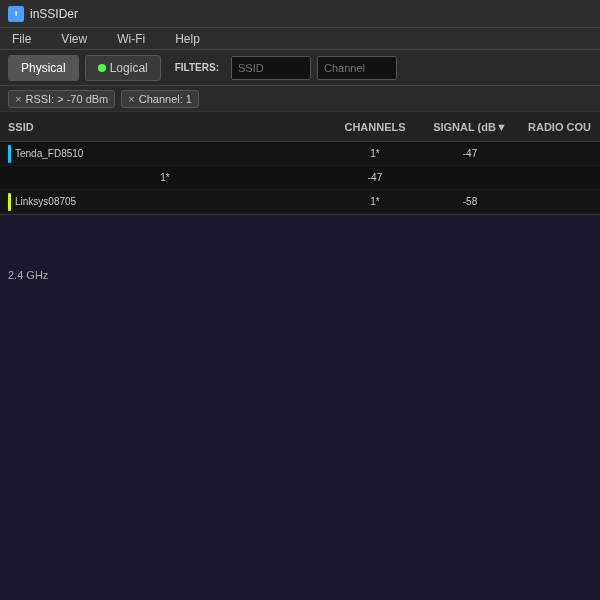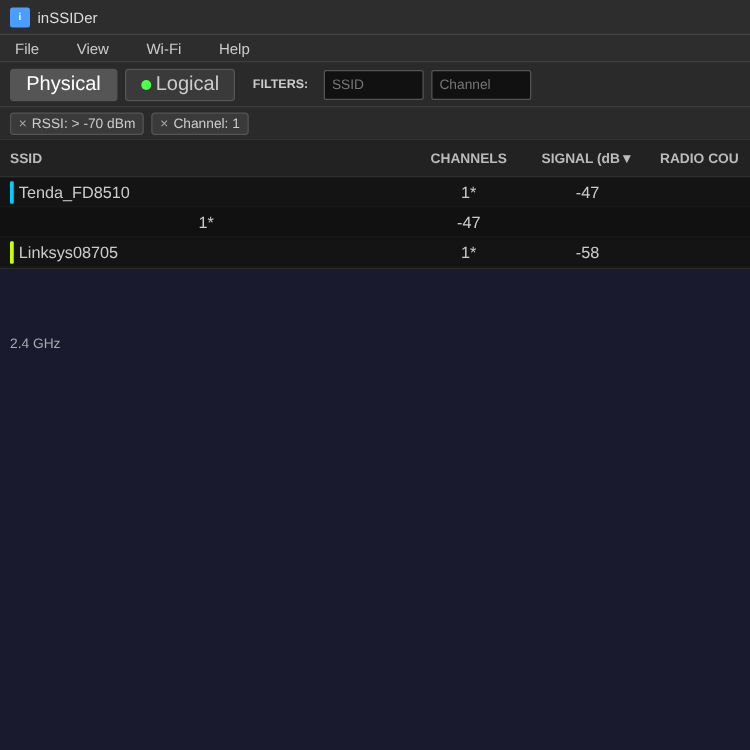--- a/index.html
+++ b/index.html
@@ -66,21 +66,21 @@
       gap: 6px;
       border-bottom: 1px solid #444;
     }
     .tab-btn {
       height: 26px;
       padding: 0 12px;
       border: 1px solid #555;
       background: #3a3a3a;
       color: #ccc;
       cursor: pointer;
-      font-size: 16px;
+      font-size: 12px;
       border-radius: 3px;
     }
     .tab-btn.active {
       background: #555;
       color: white;
     }
     .tab-btn.logical {
       display: flex;
       align-items: center;
       gap: 4px;
@@ -158,21 +158,21 @@
       display: grid;
       grid-template-columns: 1fr 90px 100px 80px;
       height: 24px;
       align-items: center;
       border-bottom: 1px solid #1a1a1a;
     }
     .table-row:nth-child(odd) { background: #141414; }
     .table-row:nth-child(even) { background: #111; }
     .td {
       padding: 0 8px;
-      font-size: 13px;
+      font-size: 10px;
       color: #ccc;
     }
     .td.center { text-align: center; }
     .row-indicator {
       width: 3px;
       height: 18px;
       border-radius: 1px;
       display: inline-block;
       margin-right: 4px;
       vertical-align: middle;

